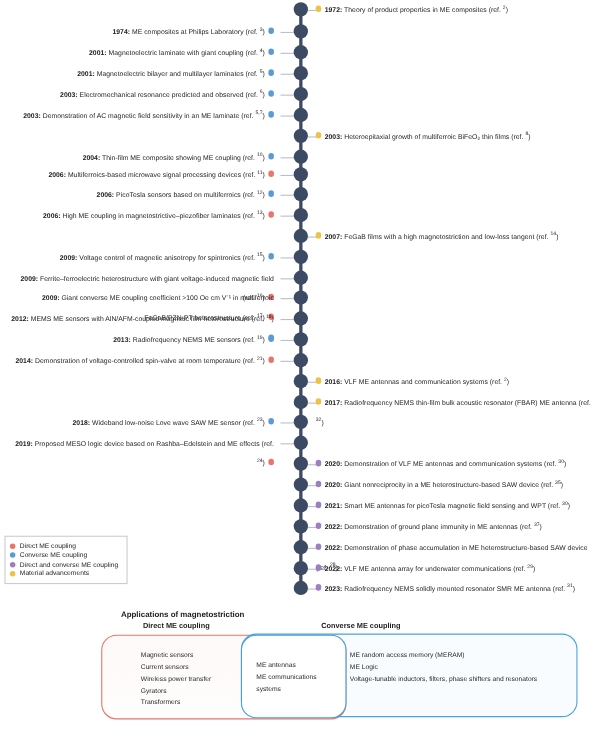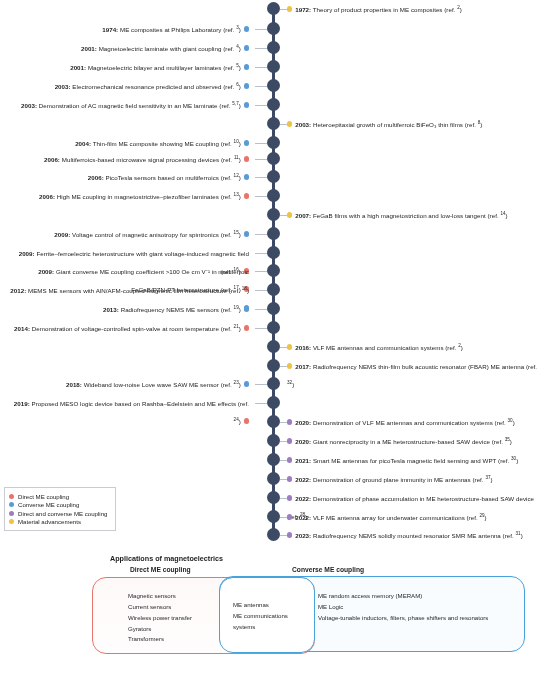--- a/index.html
+++ b/index.html
@@ -228,21 +228,21 @@
         <span class="leg-dot" style="background: rgb(155, 127, 192);"></span>
         <span class="leg-label">Direct and converse ME coupling</span>
       </div>
       <div class="leg-row">
         <span class="leg-dot" style="background: rgb(238, 194, 68);"></span>
         <span class="leg-label">Material advancements</span>
       </div>
     </div>
 
   <div id="apps">
-    <div id="apps-title">Applications of magnetoelectrics</div>
+    <div id="apps-title">Applications of magnetostriction</div>
 
     <div id="oval-direct" class="venn-oval"></div>
     <div id="oval-converse" class="venn-oval"></div>
     <div id="oval-overlap" class="venn-oval"></div>
 
     <div id="head-direct" class="venn-heading">Direct ME coupling</div>
     <div id="head-converse" class="venn-heading">Converse ME coupling</div>
 
     <div id="list-direct" class="venn-list">
         <div>Magnetic sensors</div>

